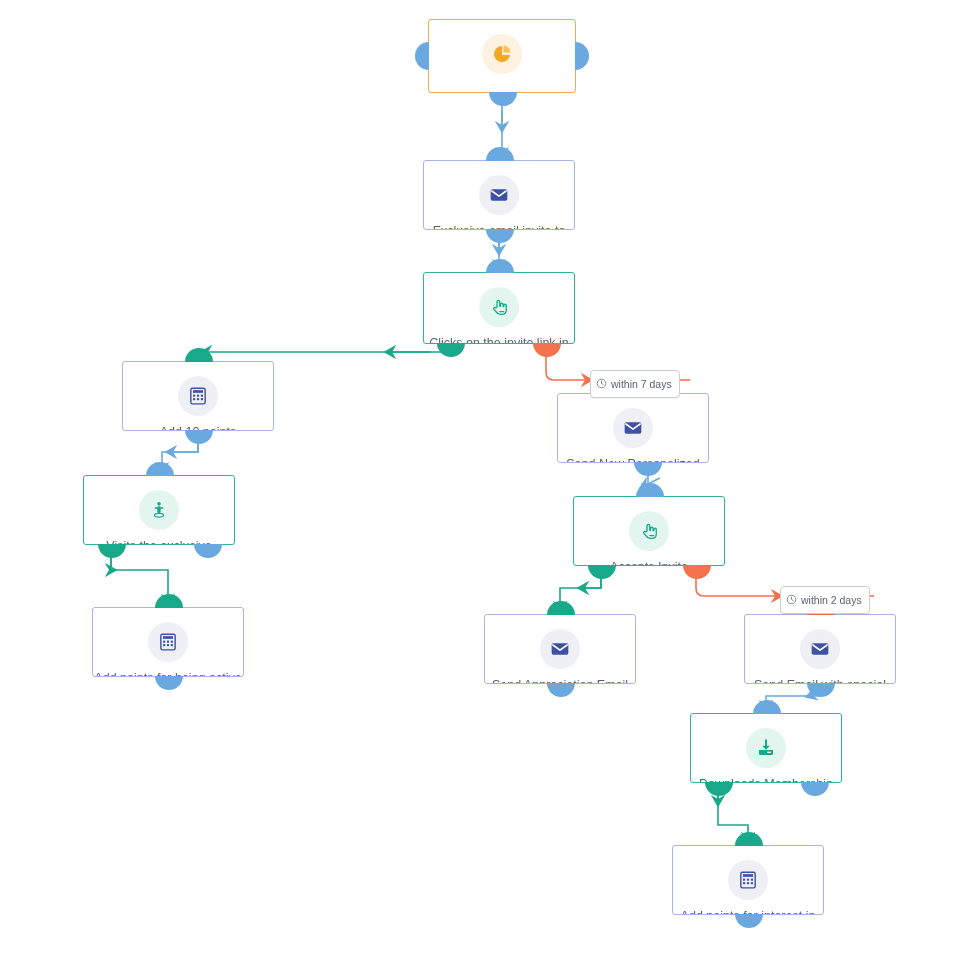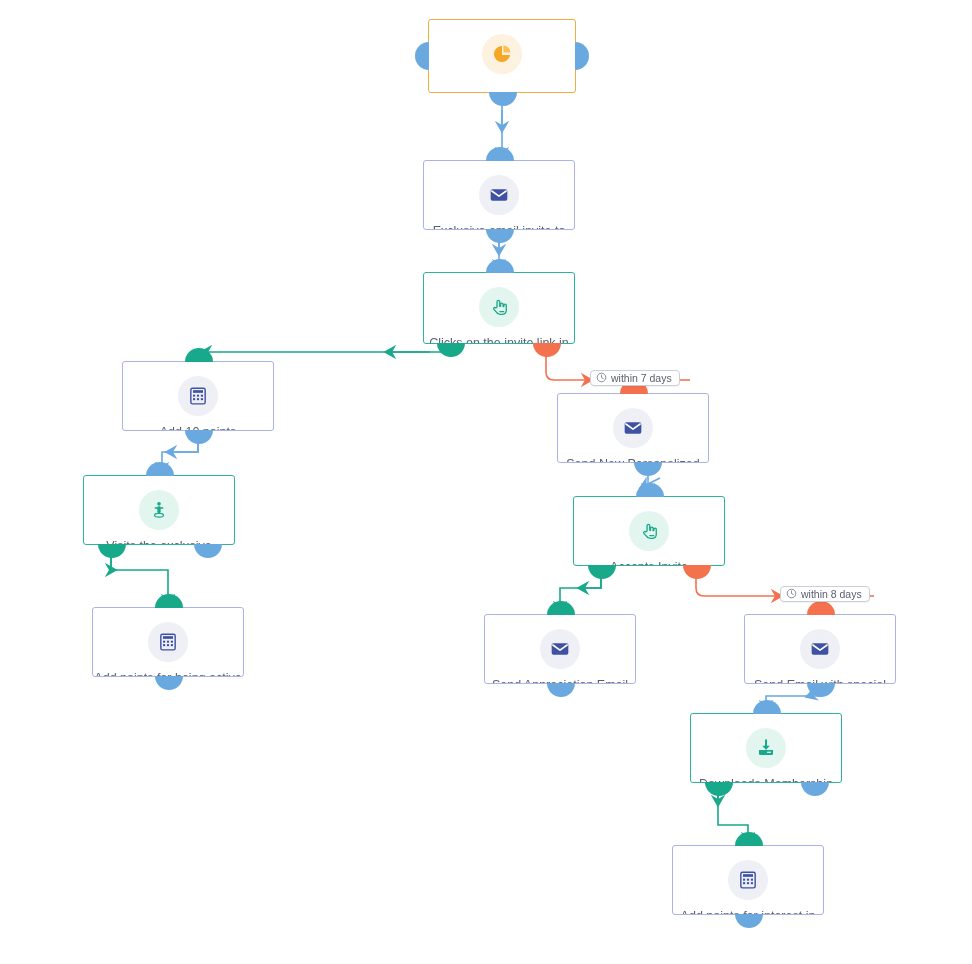--- a/index.html
+++ b/index.html
@@ -103,21 +103,21 @@
     margin-top: -14px;
     border-radius: 0 14px 14px 0;
   }
   .p-blue   { background: #6aa9e0; }
   .p-teal   { background: #17a98a; }
   .p-orange { background: #f4714e; }
 
   .delay-chip {
     position: absolute;
     box-sizing: border-box;
-    height: 16px;
+    height: 28px;
     padding: 0 7px 0 5px;
     background: #ffffff;
     border: 1px solid #c9ced8;
     border-radius: 4px;
     display: flex;
     align-items: center;
     gap: 4px;
     z-index: 8;
     box-shadow: 0 1px 1px rgba(0,0,0,0.05);
   }
@@ -384,16 +384,16 @@
     <span class="chip-text">within 7 days</span>
   </div>
 
   <div class="delay-chip" style="left:780px; top:586px;">
     <span class="clock">
       <svg width="11" height="11" viewBox="0 0 24 24">
         <circle cx="12" cy="12" r="9.4" fill="none" stroke="#7b8190" stroke-width="2"></circle>
         <path d="M12 6.6 V12 L15.8 14.2" stroke="#7b8190" stroke-width="2" fill="none" stroke-linecap="round"></path>
       </svg>
     </span>
-    <span class="chip-text">within 8 days</span>
+    <span class="chip-text">within 2 days</span>
   </div>
 
 </div>
 
 </body></html>

